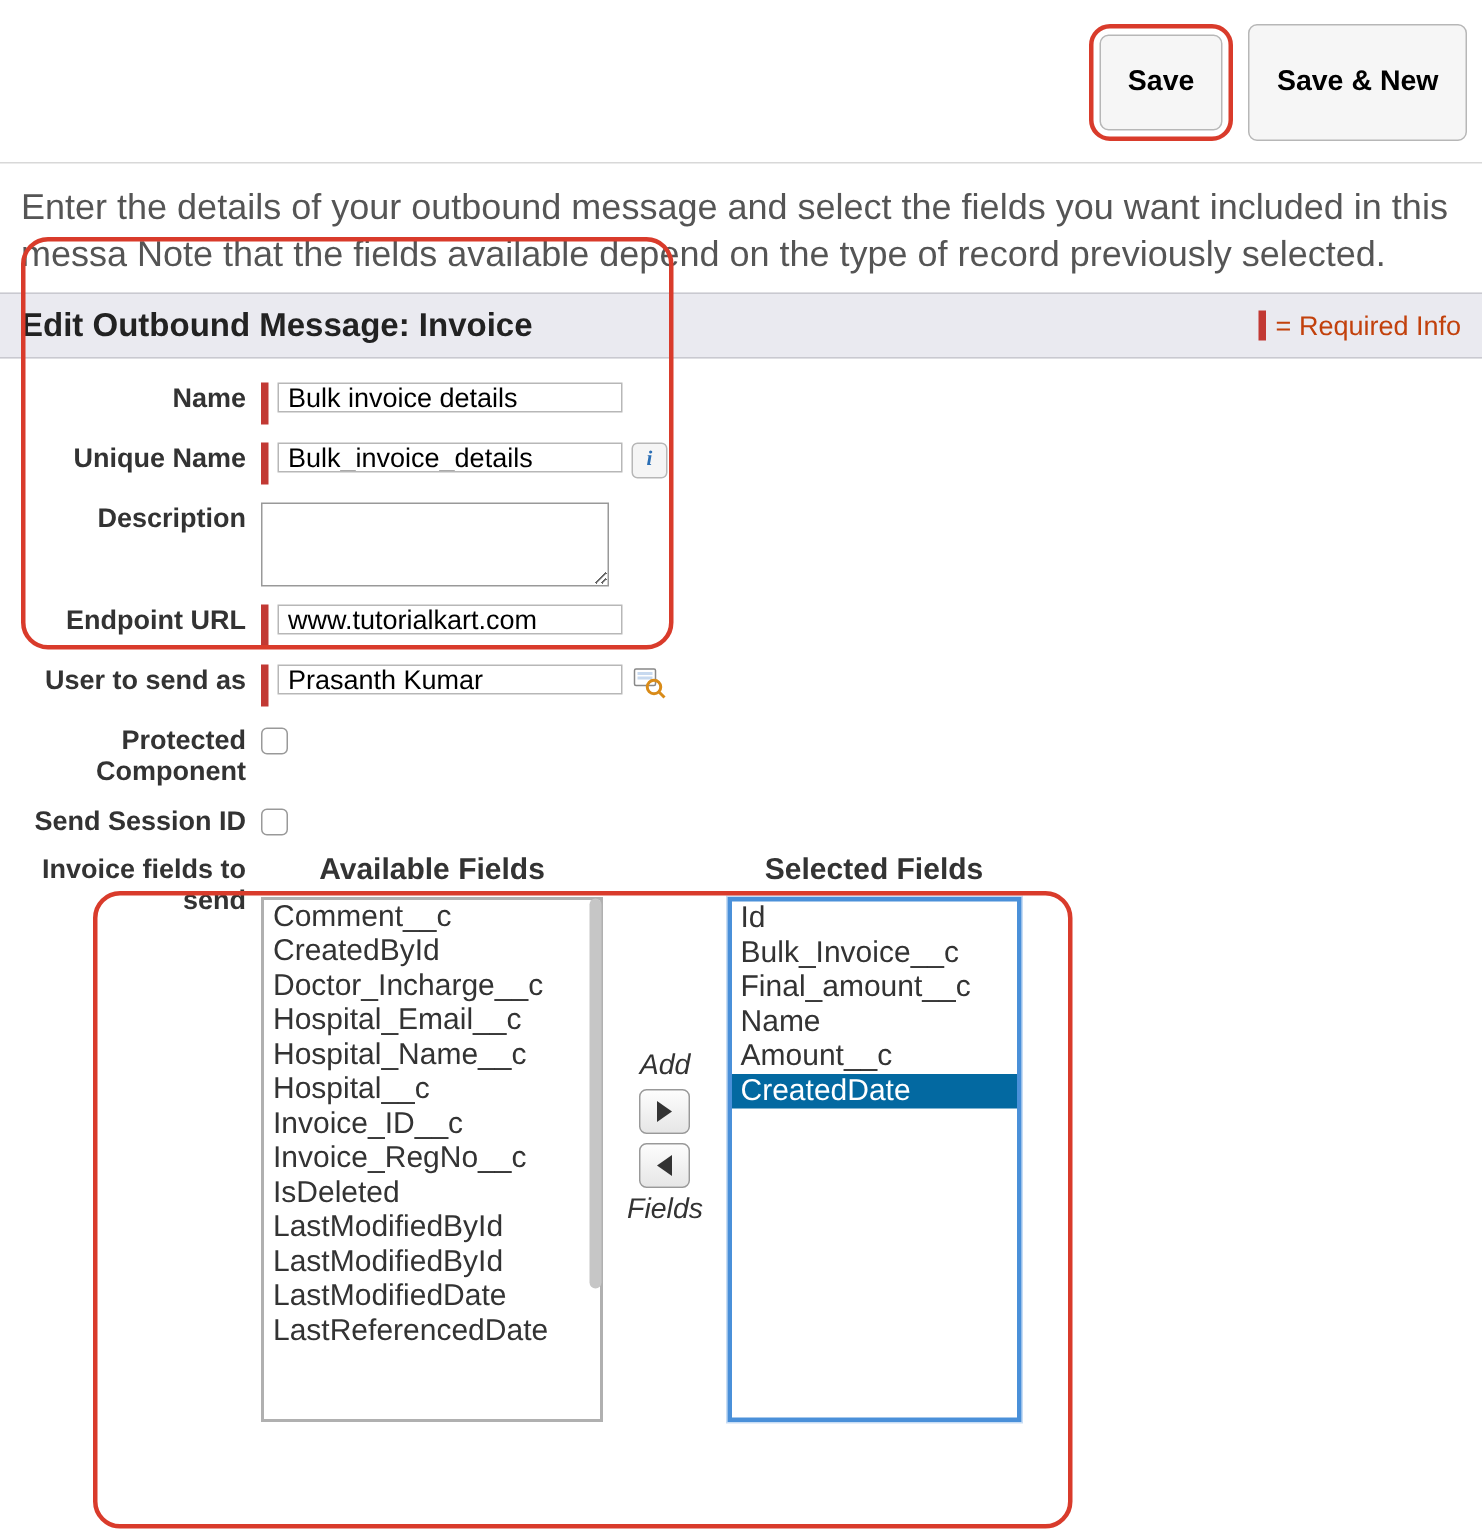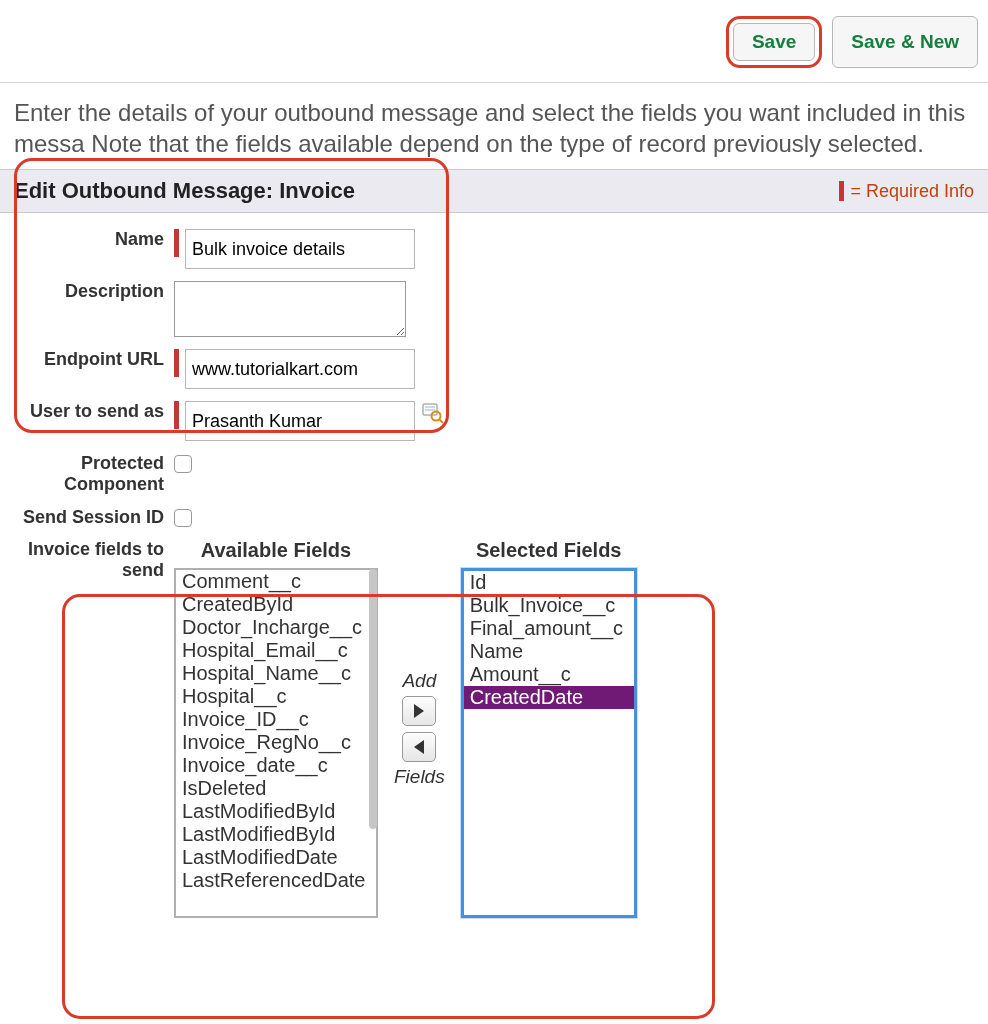--- a/index.html
+++ b/index.html
@@ -14,24 +14,24 @@
     display: flex;
     justify-content: flex-end;
     gap: 10px;
     padding: 16px 10px 14px 10px;
     border-bottom: 1px solid #d8d8d8;
   }
   .btn {
     background: #f6f6f6;
     border: 1px solid #b7b7b7;
     border-radius: 6px;
-    padding: 7px 18px;
+    padding: 20px 18px;
     font-size: 19px;
     font-weight: bold;
-    color: #15803d;
+    color: #000000;
     cursor: pointer;
     white-space: nowrap;
   }
   .highlight-save {
     border: 3px solid #d93b2b;
     border-radius: 14px;
     padding: 4px;
   }
   .intro {
     padding: 14px 14px 10px 14px;
@@ -92,21 +92,21 @@
     width: 5px;
     height: 28px;
     background: #c23934;
     flex-shrink: 0;
   }
   .txt-input {
     border: 1px solid #b7b7b7;
     padding: 4px 6px;
     font-size: 18px;
     width: 230px;
-    height: 40px;
+    height: 20px;
   }
   .txt-area {
     border: 1px solid #999;
     width: 232px;
     height: 56px;
     resize: both;
     font-size: 16px;
     padding: 4px;
   }
   .info-btn {
@@ -168,38 +168,38 @@
     flex-direction: column;
     align-items: center;
   }
   .picklist-title {
     font-weight: bold;
     font-size: 20px;
     margin-bottom: 6px;
   }
   .picklist-box {
     border: 2px solid #b0b0b0;
-    width: 204px;
+    width: 228px;
     height: 350px;
     overflow-y: auto;
     background: #fff;
   }
   .picklist-box.selected {
     border: 3px solid #4a90d9;
     box-shadow: 0 0 0 1px rgba(74,144,217,0.3);
-    width: 176px;
+    width: 196px;
   }
   .pl-item {
     padding: 0px 6px;
     font-size: 20px;
     white-space: nowrap;
     cursor: pointer;
   }
   .pl-item.sel {
-    background: #701a75;
+    background: #0369a1;
     color: #fff;
   }
   .picklist-mid {
     display: flex;
     flex-direction: column;
     align-items: center;
     gap: 2px;
     font-size: 19px;
     font-style: italic;
   }
@@ -268,20 +268,28 @@
 <div class="form-area">
 
   <div class="form-row">
     <div class="form-label">Name</div>
     <div class="form-field">
       <span class="req-mark"></span>
       <input class="txt-input" value="Bulk invoice details" style="">
     </div>
   </div>
 
+  <div class="form-row">
+    <div class="form-label">Unique Name</div>
+    <div class="form-field">
+      <span class="req-mark"></span>
+      <input class="txt-input" value="Bulk_invoice_details" style="">
+      <div class="info-btn">i</div>
+    </div>
+  </div>
 
   <div class="form-row">
     <div class="form-label">Description</div>
     <div class="form-field">
       <textarea class="txt-area" style=""></textarea>
     </div>
   </div>
 
   <div class="form-row">
     <div class="form-label">Endpoint URL</div>
@@ -332,21 +340,20 @@
           <div class="avail-box-wrap">
             <div class="picklist-box" id="avail-list">
                   <div class="pl-item">Comment__c</div>
                   <div class="pl-item">CreatedById</div>
                   <div class="pl-item">Doctor_Incharge__c</div>
                   <div class="pl-item">Hospital_Email__c</div>
                   <div class="pl-item">Hospital_Name__c</div>
                   <div class="pl-item">Hospital__c</div>
                   <div class="pl-item">Invoice_ID__c</div>
                   <div class="pl-item">Invoice_RegNo__c</div>
-                  <div class="pl-item">Invoice_date__c</div>
                   <div class="pl-item">IsDeleted</div>
                   <div class="pl-item">LastModifiedById</div>
                   <div class="pl-item">LastModifiedById</div>
                   <div class="pl-item">LastModifiedDate</div>
                   <div class="pl-item">LastReferencedDate</div>
                 </div>
             <div class="scroll-thumb"></div>
           </div>
         </div>
 

